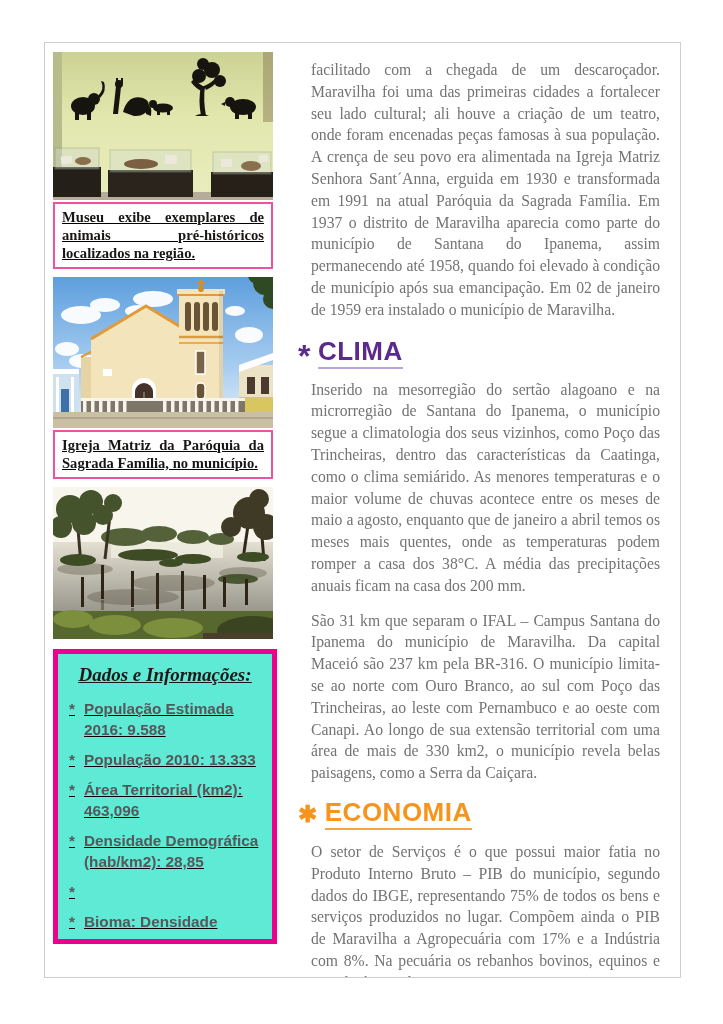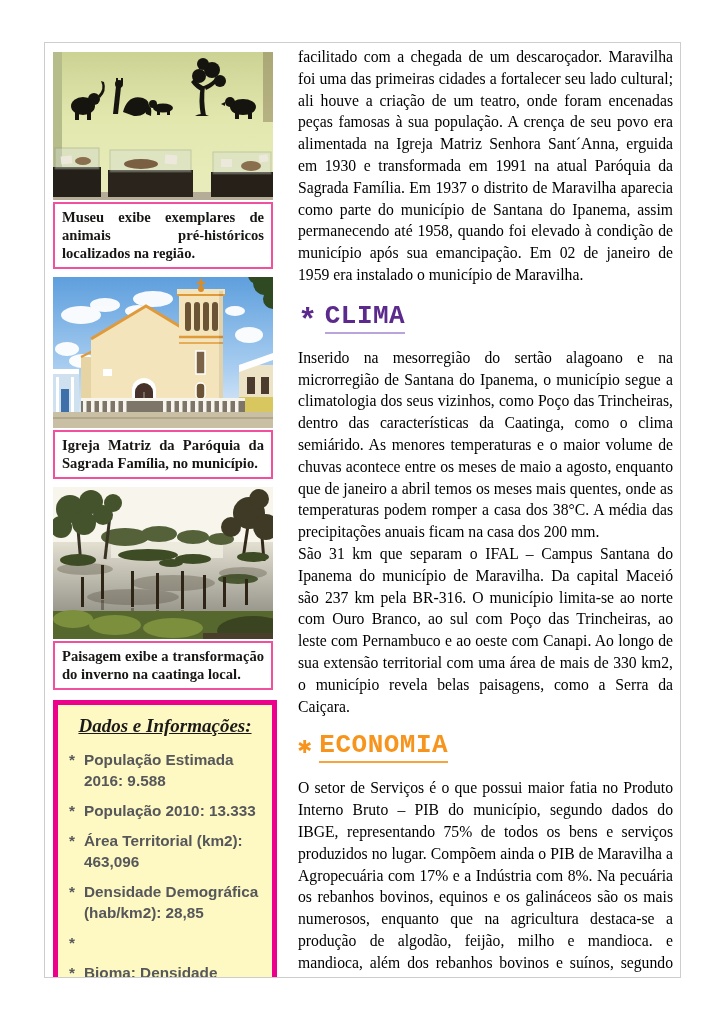--- a/index.html
+++ b/index.html
@@ -6,54 +6,54 @@
   html,body { background:#ffffff; }
   .page {
     position:relative; width:723px; height:1024px; background:#ffffff;
     font-family:"Liberation Serif", serif; overflow:hidden;
   }
   .frame {
     position:absolute; left:44px; top:42px; width:637px; height:936px;
     border:1px solid #cdcdcd; display:flex; overflow:hidden; background:#fff;
   }
   
-  .left-col { width:240px; flex:none; padding:9px 0 0 8px; }
+  .left-col { width:240px; flex:none; padding:9px 0 0 8px;text-decoration:underline; }
   .photo { display:block; width:220px; }
   .caption-box {
     width:220px; border:2px solid #f0509e; background:#fff;
     padding:4px 7px 5px 7px; margin-top:2px;
     font-weight:bold; font-size:14.6px; line-height:18px;
     text-align:justify; color:#181614;
   }
   .photo + .caption-box { margin-top:2px; }
   .photo.mt { margin-top:8px; }
   .info-box {
     width:224px; margin-top:10px; border:5px solid #ec008c;
-    background:#fef9c3; padding:10px 11px 8px 11px; height:295px;
+    background:#5eead4; padding:10px 11px 8px 11px; height:295px;
   }
   .info-title {
     text-align:center; font-weight:bold; font-style:italic;
     text-decoration:underline; font-size:19px; color:#1c1a18;
     margin-bottom:12px;
   }
   .info-item {
     display:flex; font-family:"Liberation Sans", sans-serif;
     font-weight:bold; color:#56575a; font-size:15.3px; line-height:21px;
     margin-bottom:9px;
   }
   .info-item .bullet { width:15px; flex:none; }
   
   .right-col { flex:1; padding:3px 7px 0 13px; overflow:hidden; }
   .body-par {
     text-align:justify; font-size:15.7px; line-height:21.8px;
-    color:#000000; margin:0;
+    color:#737373; margin:13px;
   }
   .sec {
-    font-family:Liberation Mono, monospace; font-weight:bold;
-    font-size:26px; line-height:43px; margin:7px 0 9px 0; letter-spacing:0.5px;
+    font-family:Liberation Sans, sans-serif; font-weight:bold;
+    font-size:26px; line-height:30px; margin:7px 0 9px 0; letter-spacing:0.5px;
   }
   .sec .marker { display:inline-block; margin-right:7px; }
   .sec.star-thin .marker { font-size:32px; transform:translateY(7px); }
   .sec.star-heavy .marker { font-size:23px; transform:translateY(1px); }
   .sec .sec-title { padding-bottom:1px; border-bottom:2px solid; }
   .sec-clima { color:#5b2a8c; }
   .sec-clima .sec-title { border-color:#b9a4dc; }
   .sec-loc { color:#ec1c24; }
   .sec-loc .sec-title { border-color:#ee5a4d; }
   .sec-eco { color:#f7941e; }
@@ -286,21 +286,20 @@
         <rect x="0" y="124" width="220" height="28" fill="#57682e"></rect>
         <g fill="#7c8f3d">
           <ellipse cx="20" cy="132" rx="20" ry="9"></ellipse>
             <ellipse cx="62" cy="138" rx="26" ry="10"></ellipse>
           <ellipse cx="120" cy="141" rx="30" ry="10"></ellipse>
         </g>
         <ellipse cx="200" cy="144" rx="36" ry="15" fill="#3a4420"></ellipse>
         <rect x="150" y="146" width="70" height="6" fill="#4a3f2a"></rect>
       </svg>
 
-      <div class="caption-box">Paisagem exibe a transformação do inverno na caatinga local.</div>
 
       <div class="info-box">
         <div class="info-title">Dados e Informações:</div>
 
         <div class="info-item">
           <span class="bullet">*</span>
           <span>População Estimada 2016: 9.588</span>
         </div>
         <div class="info-item">
           <span class="bullet">*</span>

